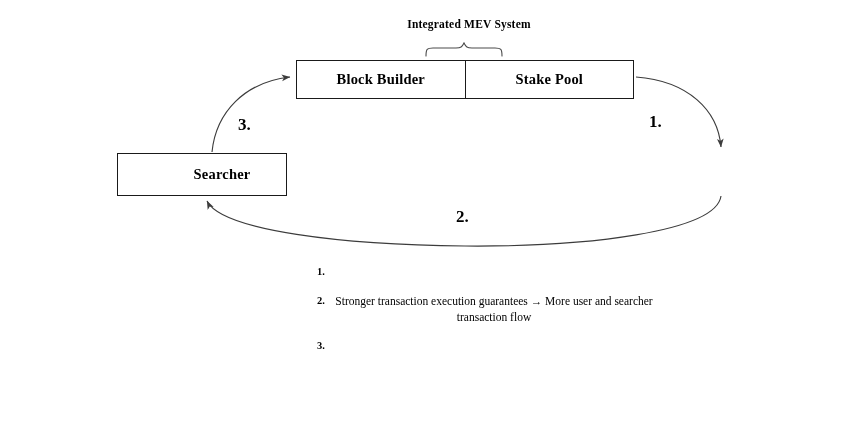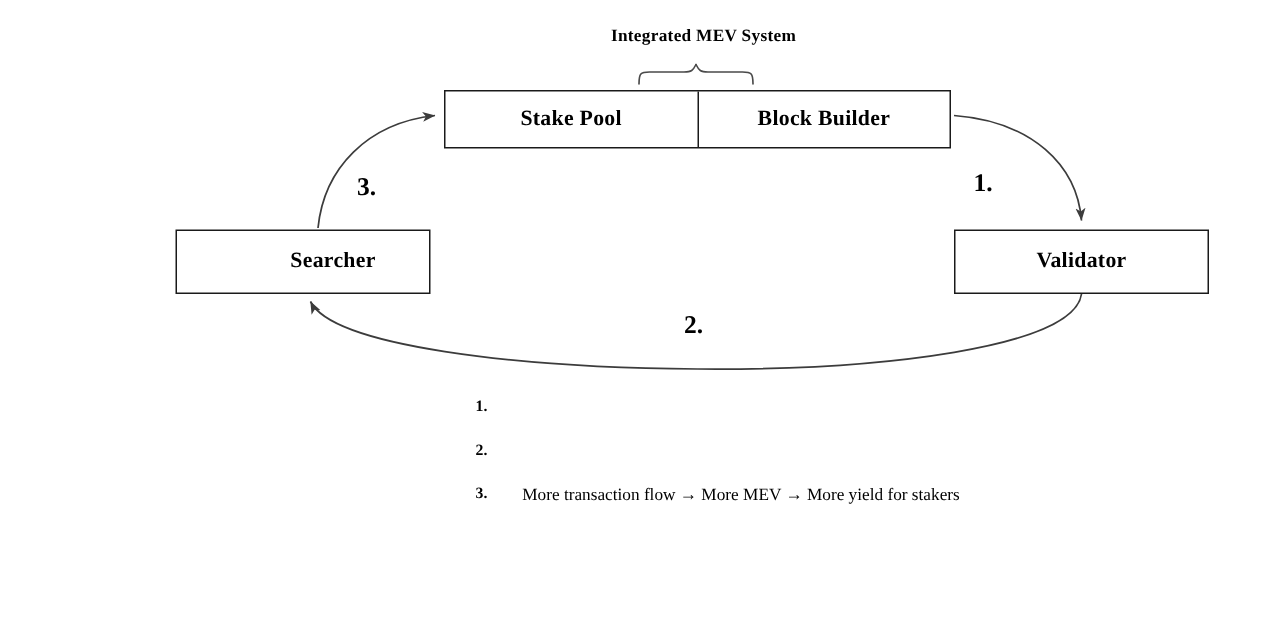--- a/index.html
+++ b/index.html
@@ -150,49 +150,46 @@
 
     <path d="M596,77 C648,81 678,110 681,147" fill="none" stroke="#3c3c3c" stroke-width="1.15" marker-end="url(#arrowhead)"></path>
 
     <path d="M681,196 C676,232 545,247 425,246 C305,245 182,231 167,201" fill="none" stroke="#3c3c3c" stroke-width="1.15" marker-end="url(#arrowhead)"></path>
   </svg>
 
   <div id="system-title">Integrated MEV System</div>
 
   <div id="top-box" class="node-box">
     <div class="top-cell">
-      <span class="node-label">Stake Pool</span>
+      <span class="node-label">Block Builder</span>
     </div>
     <div class="top-cell">
-      <span class="node-label">Block Builder</span>
+      <span class="node-label">Stake Pool</span>
     </div>
   </div>
 
   <div id="searcher-box" class="node-box">
     <span class="node-label">Searcher</span>
   </div>
 
-  <div id="validator-box" class="node-box">
-    <span class="node-label">Validator</span>
-  </div>
 
   <div class="step-marker" id="step-marker-3">3.</div>
   <div class="step-marker" id="step-marker-1">1.</div>
   <div class="step-marker" id="step-marker-2">2.</div>
 
   <div id="legend">
 
     <div class="legend-item">
       <div class="legend-num">1.</div>
     </div>
 
     <div class="legend-item">
       <div class="legend-num">2.</div>
+      <div class="legend-text">Stronger transaction execution guarantees → More user and searcher transaction flow</div>
     </div>
 
     <div class="legend-item">
       <div class="legend-num">3.</div>
-      <div class="legend-text">More transaction flow → More MEV → More yield for stakers</div>
     </div>
 
   </div>
 
 </div>
 
 </body></html>

